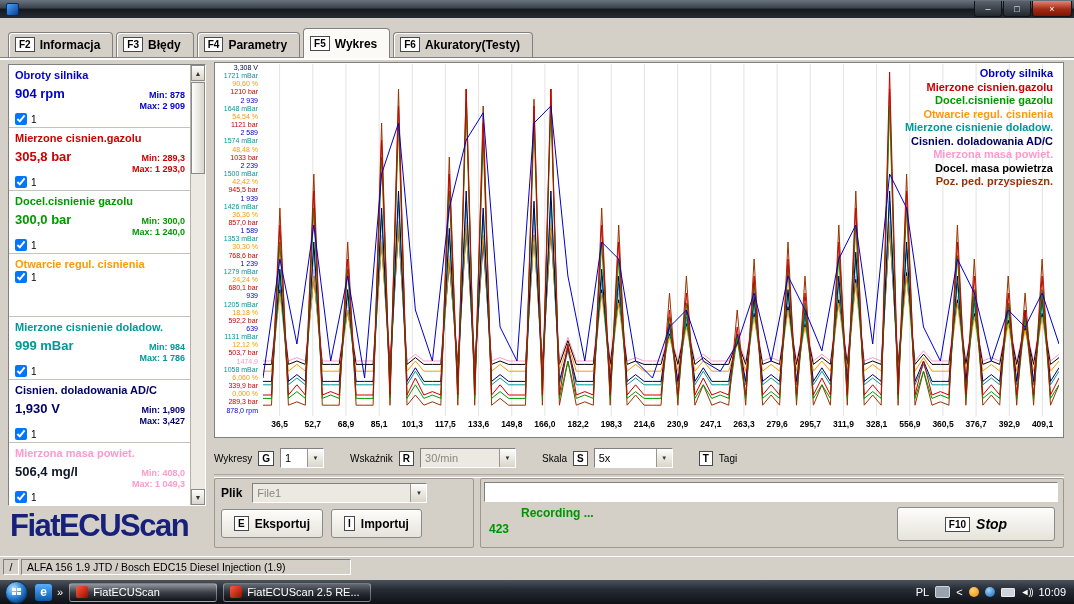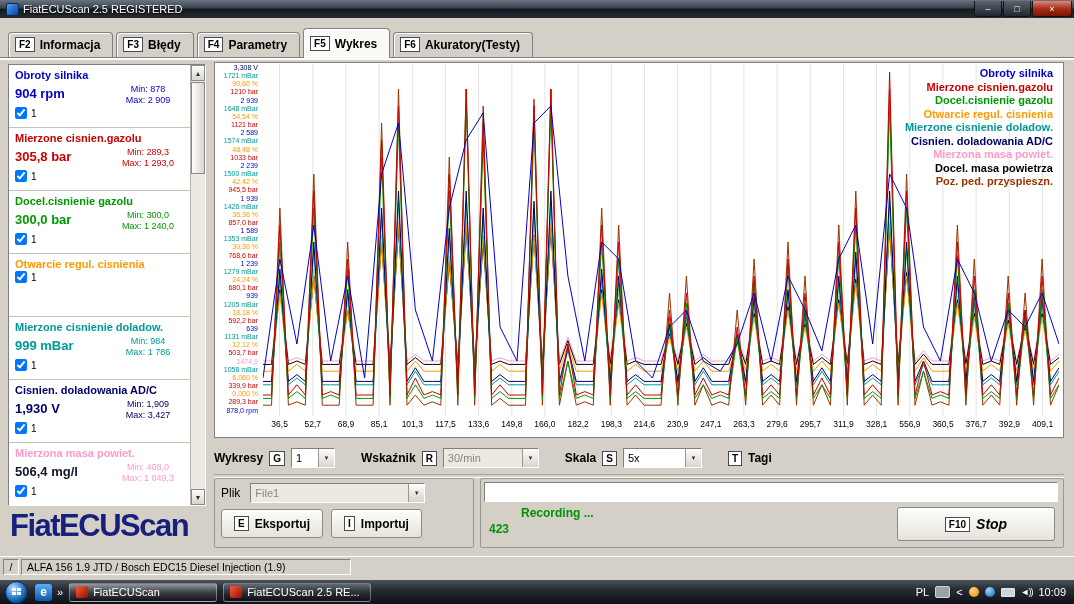--- a/index.html
+++ b/index.html
@@ -29,59 +29,59 @@
   .tabline{position:absolute;left:0;top:57px;width:100%;height:2px;
     background:#fff;border-top:1px solid #808080;z-index:2;}
   
   .sidebar{position:absolute;left:8px;top:64px;width:198px;height:442px;background:#fff;
     border:1px solid;border-color:#808080 #fff #fff #808080;overflow:hidden;box-sizing:border-box;}
   .sidebar-panels{position:absolute;left:0;top:0;right:14px;bottom:0;}
   .spanel{border-bottom:1px solid #c6c2b8;padding:4px 6px 2px 6px;height:63px;box-sizing:border-box;}
   .pname{font-weight:bold;font-size:11px;}
   .prow{display:flex;justify-content:space-between;align-items:flex-start;}
   .pvalue{font-weight:bold;font-size:13px;margin-top:5px;}
-  .pminmax{font-size:9px;line-height:11px;margin-top:3px;text-align:center;width:74px;}
+  .pminmax{font-size:9px;line-height:11px;margin-top:9px;text-align:right;width:74px;font-weight:bold;}
   .pcheck{display:flex;align-items:center;gap:4px;font-size:10px;margin-top:1px;}
   .pcheck input{width:12px;height:12px;margin:0;}
   .vscroll{position:absolute;right:0;top:0;width:14px;height:100%;background:#ece9e2;
     border-left:1px solid #b5b1a7;display:flex;flex-direction:column;}
   .sarrow{height:14px;background:linear-gradient(#fdfdfb,#d9d5cc);border:1px solid #8a8a8a;
     font-size:7px;display:flex;align-items:center;justify-content:center;color:#333;}
   .sthumb{height:90px;background:linear-gradient(90deg,#fdfdfb,#d9d5cc);border:1px solid #8a8a8a;margin-top:1px;}
   .logo{position:absolute;left:10px;top:508px;font-size:31px;font-weight:bold;color:#17207a;
     letter-spacing:-1.5px;}
   
   .chartpanel{position:absolute;left:214px;top:62px;width:850px;height:376px;background:#fff;
     border:1px solid #808080;box-sizing:border-box;}
   .ylabels{position:absolute;left:1px;top:1px;width:45px;height:352px;overflow:hidden;}
   .ylabel{font-size:7px;line-height:8.15px;text-align:right;padding-right:3px;white-space:nowrap;}
   .chartsvg{position:absolute;left:48px;top:1px;width:796px;height:352px;}
   .legend{position:absolute;right:10px;top:4px;text-align:right;}
   .legend div{font-size:11px;font-weight:bold;line-height:13.5px;}
-  .xlabels{position:absolute;left:48px;top:356px;width:796px;display:flex;}
+  .xlabels{position:absolute;left:48px;top:356px;width:796px;display:flex;font-weight:bold;}
   .xlabels span{flex:1;text-align:center;font-size:8.5px;color:#000;}
   
   .ctlrow{position:absolute;left:214px;top:446px;width:850px;height:24px;display:flex;
     align-items:center;gap:6px;}
-  .ctllabel{font-weight:bold;font-size:12px;}
+  .ctllabel{font-weight:normal;font-size:10px;}
   .gap{width:14px;}
   .dropdown{height:20px;background:#fff;border:1px solid;border-color:#808080 #fff #fff #808080;
     display:flex;align-items:center;box-sizing:border-box;font-size:11px;padding-left:4px;}
   .dropdown .arrowbtn{margin-left:auto;width:15px;height:100%;background:linear-gradient(#fdfdfb,#d9d5cc);
     border-left:1px solid #9a968c;display:flex;align-items:center;justify-content:center;font-size:6px;color:#333;}
   .dropdown.disabled{background:#ece9e2;color:#8a877f;}
   .ctlsep{position:absolute;left:214px;top:474px;width:850px;height:2px;
     border-top:1px solid #aaa69c;border-bottom:1px solid #fff;}
   
   .group{position:absolute;top:478px;height:70px;border:1px solid #9c988e;border-radius:2px;
     box-sizing:border-box;background:#d4d0c8;}
   .plikgroup{left:214px;width:260px;}
   .recgroup{left:480px;width:584px;}
   .plikrow1{display:flex;align-items:center;gap:10px;padding:4px 6px;}
-  .pliklabel{font-weight:normal;font-size:12px;}
+  .pliklabel{font-weight:bold;font-size:12px;}
   .plikrow2{display:flex;gap:8px;padding:2px 6px;}
   .btn{display:flex;align-items:center;gap:6px;background:linear-gradient(#fdfdfb,#e6e3db);
     border:1px solid #8a8a8a;border-radius:3px;height:27px;padding:0 12px;font-weight:bold;
     font-size:12px;box-shadow:inset 0 1px 0 #fff;}
   .recinput{display:block;width:574px;height:20px;margin:3px;background:#fff;
     border:1px solid;border-color:#808080 #fff #fff #808080;box-sizing:border-box;font-size:11px;}
   .recstatus{position:absolute;left:8px;top:27px;color:#009300;font-weight:bold;font-size:12px;padding-left:32px;}
   .reccount{position:absolute;left:8px;top:43px;color:#009300;font-weight:bold;font-size:12px;}
   .stopbtn{position:absolute;right:8px;top:28px;width:132px;height:32px;justify-content:center;}
   .stopbtn span.lbl{font-size:14px;font-style:italic;}
@@ -117,21 +117,20 @@
   .tray .spk{font-size:9px;letter-spacing:-1px;}
   .tray .clock{font-size:11px;}
 </style>
 </head>
 <body>
 
 <div class="screen">
 
   <div class="titlebar">
     <span class="app-icon"></span>
-    <span class="titletext">FiatECUScan 2.5 REGISTERED</span>
     <div class="winbtns">
       <span class="winbtn">–</span>
       <span class="winbtn">□</span>
       <span class="winbtn close">×</span>
     </div>
   </div>
 
   <div class="tabs" id="tabs">
       <div class="tab">
         <span class="keybox">F2</span>

